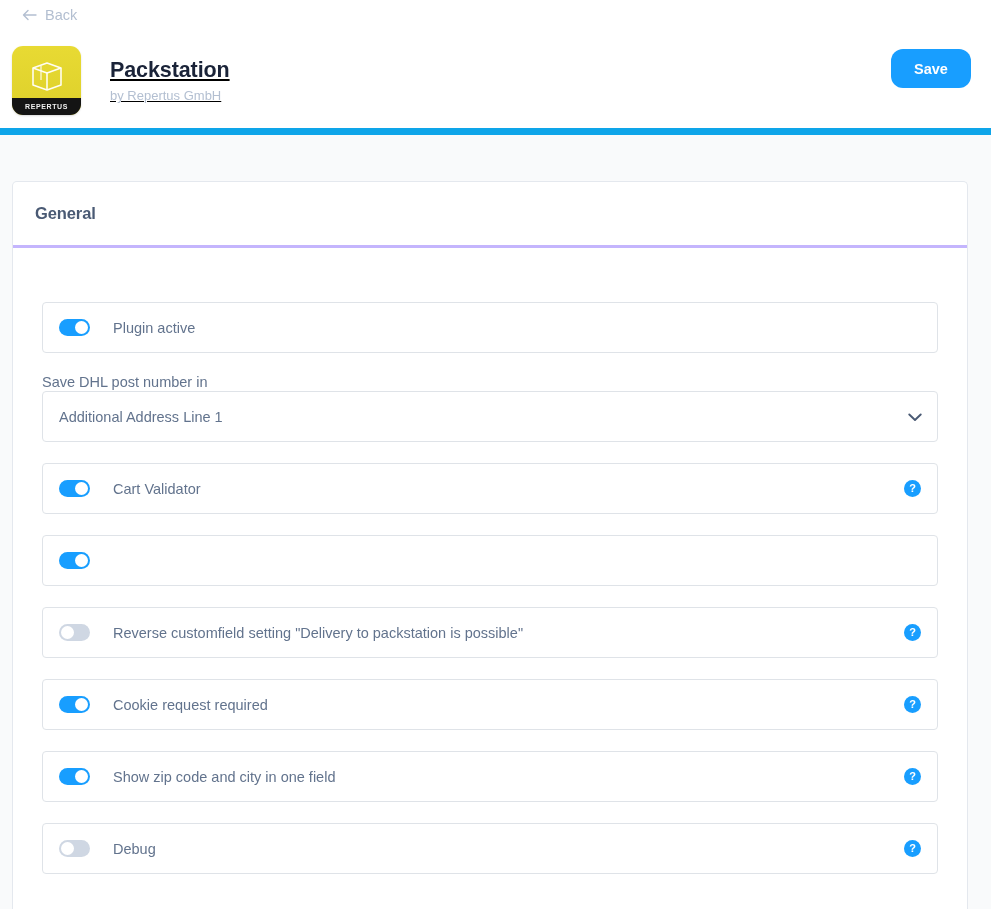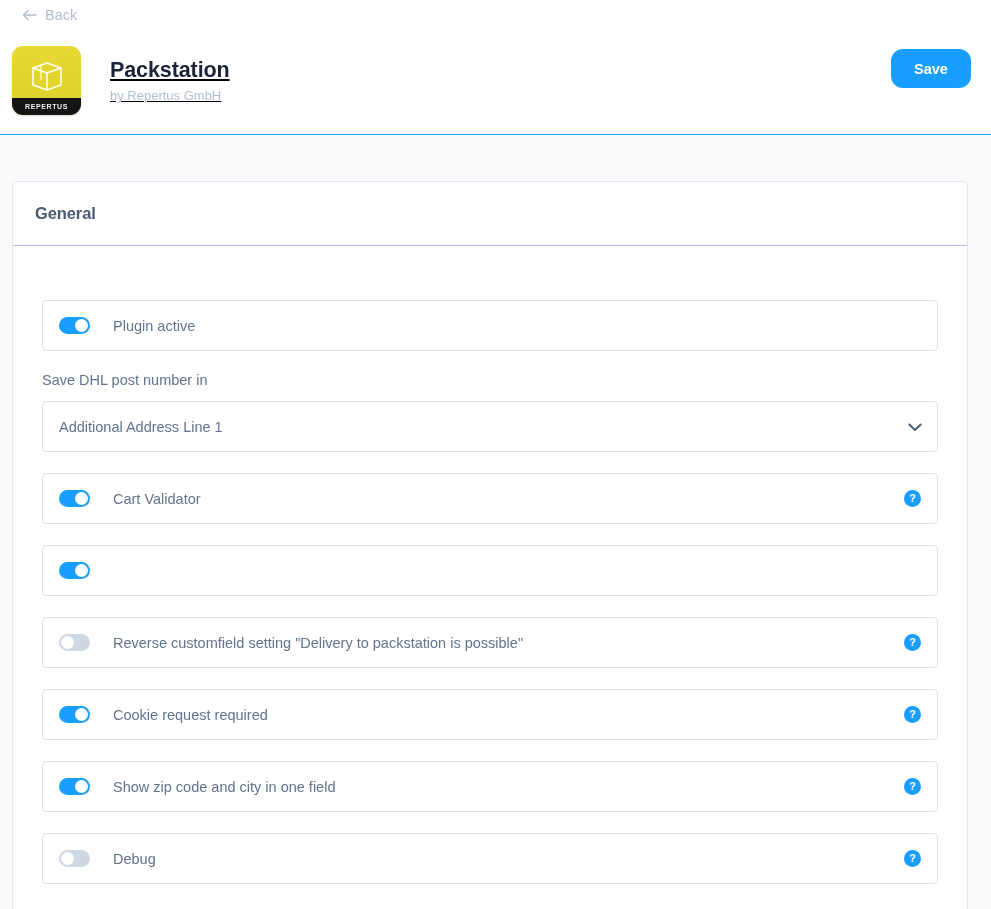--- a/index.html
+++ b/index.html
@@ -8,21 +8,21 @@
     width: 991px; height: 909px;
     background: #f9fafb;
     font-family: "Liberation Sans", sans-serif;
     -webkit-font-smoothing: antialiased;
     overflow: hidden;
   }
 
   
   .topbar {
     background: #ffffff;
-    border-bottom: 1px solid #0ea5e9;
+    border-bottom: 7px solid #0ea5e9;
     height: 135px;
     position: relative;
   }
   .back-link {
     position: absolute;
     left: 22px; top: 7px;
     display: flex; align-items: center; gap: 8px;
     color: #b3bfd1;
     font-size: 14.5px;
     cursor: pointer;
@@ -100,21 +100,21 @@
   .card {
     margin: 46px 23px 0 12px;
     background: #ffffff;
     border: 1px solid #e4e8ee;
     border-bottom: none;
     border-radius: 5px 5px 0 0;
     min-height: 700px;
   }
   .card-header {
     padding: 22px 0 22px 22px;
-    border-bottom: 1px solid #c4b5fd;
+    border-bottom: 3px solid #c4b5fd;
   }
   .card-header h2 {
     margin: 0;
     font-size: 16.5px;
     font-weight: bold;
     color: #4a5a74;
     letter-spacing: -0.1px;
   }
   .card-body { padding: 54px 29px 20px 29px; }
 
@@ -171,21 +171,21 @@
     flex: 0 0 auto;
     cursor: pointer;
     line-height: 1;
     font-family: "Liberation Sans", sans-serif;
   }
 
   
   .field-label {
     font-size: 14.5px;
     color: #62738d;
-    margin: 0 0 13px 0;
+    margin: 0 0 1px 0;
   }
   .select-wrap { position: relative; margin-bottom: 21px; }
   .select-box {
     border: 1px solid #dfe3e8;
     border-radius: 4px;
     height: 51px;
     display: flex;
     align-items: center;
     padding: 0 40px 0 16px;
     font-size: 14.5px;

